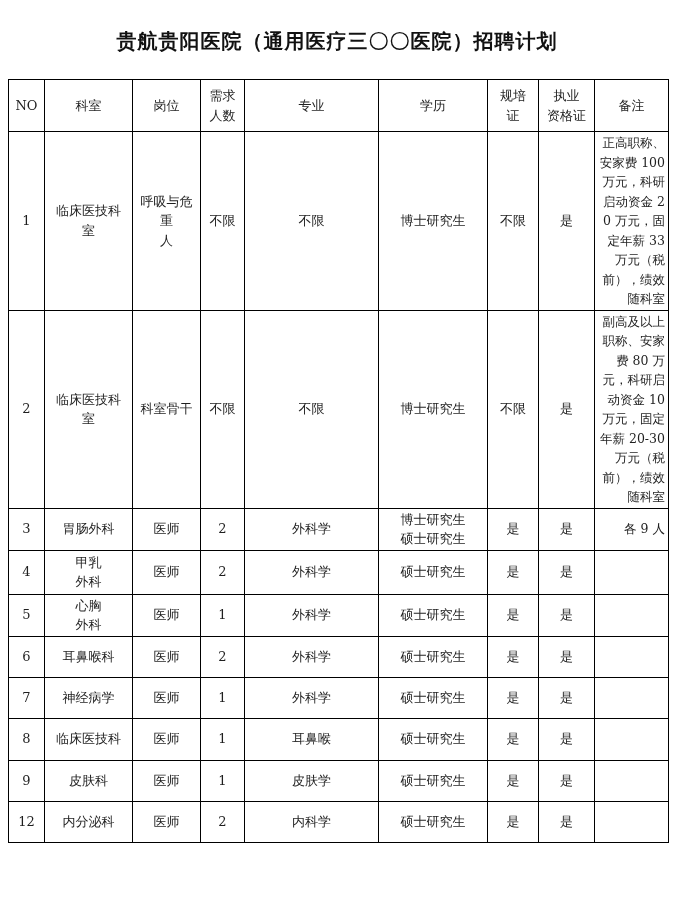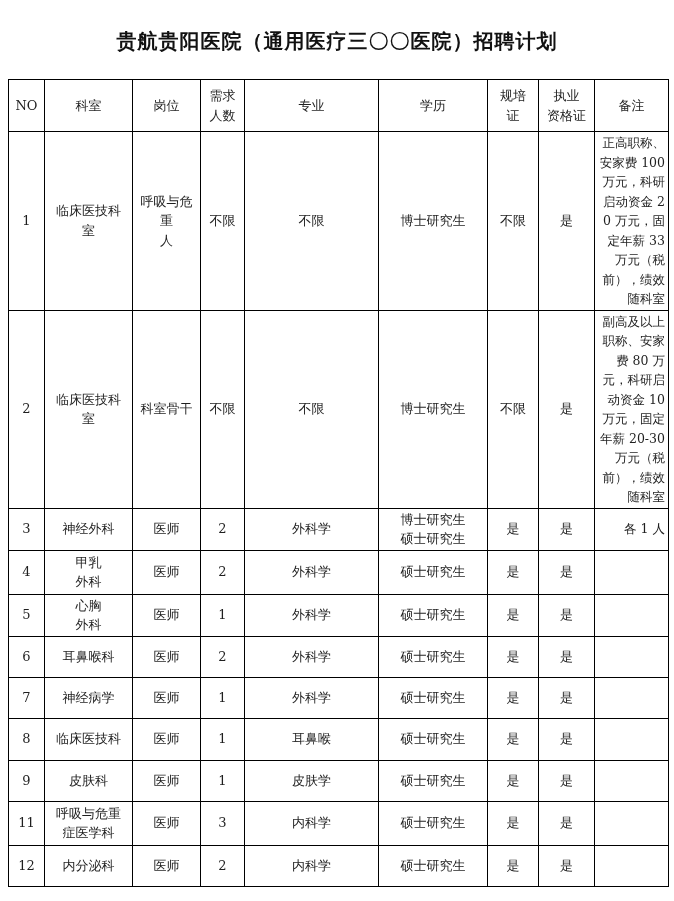--- a/index.html
+++ b/index.html
@@ -107,29 +107,29 @@
         <td>科室骨干</td>
         <td>不限</td>
         <td>不限</td>
         <td>博士研究生</td>
         <td>不限</td>
         <td>是</td>
         <td class="remark">副高及以上职称、安家费 80 万元，科研启动资金 10 万元，固定年薪 20-30 万元（税前），绩效随科室</td>
       </tr>
       <tr style="height:40px">
         <td>3</td>
-        <td>神经外科</td>
+        <td>胃肠外科</td>
         <td>医师</td>
         <td>2</td>
         <td>外科学</td>
         <td>博士研究生
 硕士研究生</td>
         <td>是</td>
         <td>是</td>
-        <td class="remark">各 1 人</td>
+        <td class="remark">各 9 人</td>
       </tr>
       <tr style="height:44px">
         <td>4</td>
         <td>甲乳
 外科</td>
         <td>医师</td>
         <td>2</td>
         <td>外科学</td>
         <td>硕士研究生</td>
         <td>是</td>
@@ -185,32 +185,20 @@
         <td>9</td>
         <td>皮肤科</td>
         <td>医师</td>
         <td>1</td>
         <td>皮肤学</td>
         <td>硕士研究生</td>
         <td>是</td>
         <td>是</td>
         <td class="remark"></td>
       </tr>
-      <tr style="height:44px">
-        <td>11</td>
-        <td>呼吸与危重
-症医学科</td>
-        <td>医师</td>
-        <td>3</td>
-        <td>内科学</td>
-        <td>硕士研究生</td>
-        <td>是</td>
-        <td>是</td>
-        <td class="remark"></td>
-      </tr>
       <tr style="height:41px">
         <td>12</td>
         <td>内分泌科</td>
         <td>医师</td>
         <td>2</td>
         <td>内科学</td>
         <td>硕士研究生</td>
         <td>是</td>
         <td>是</td>
         <td class="remark"></td>

